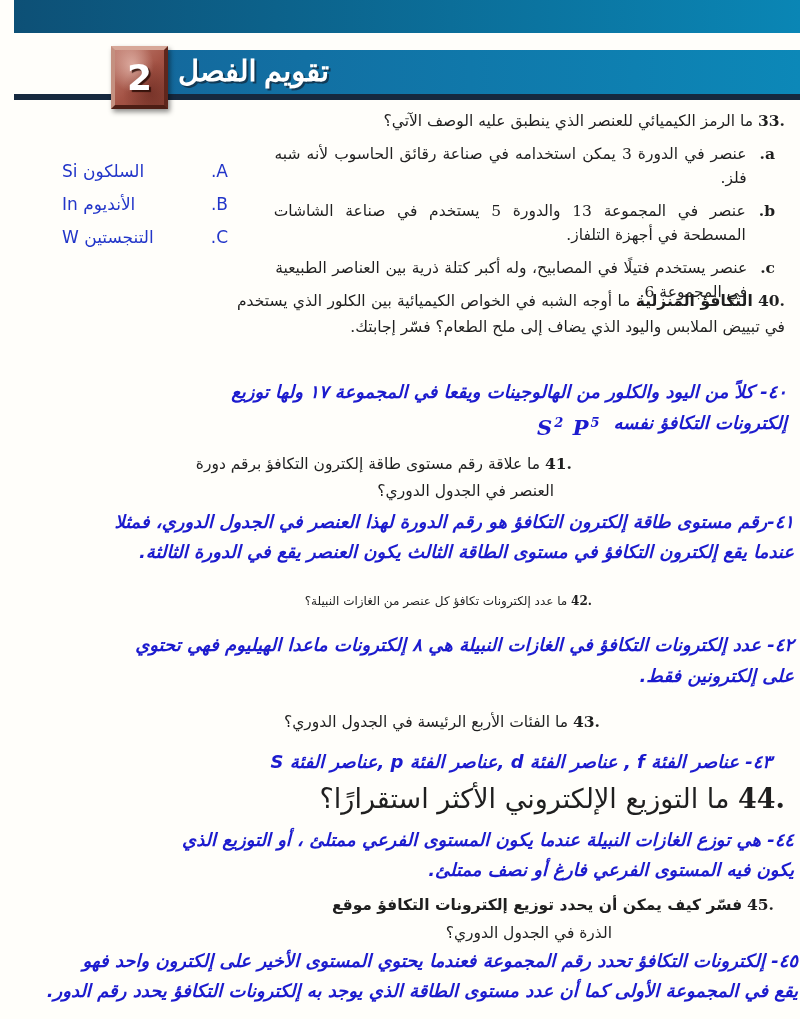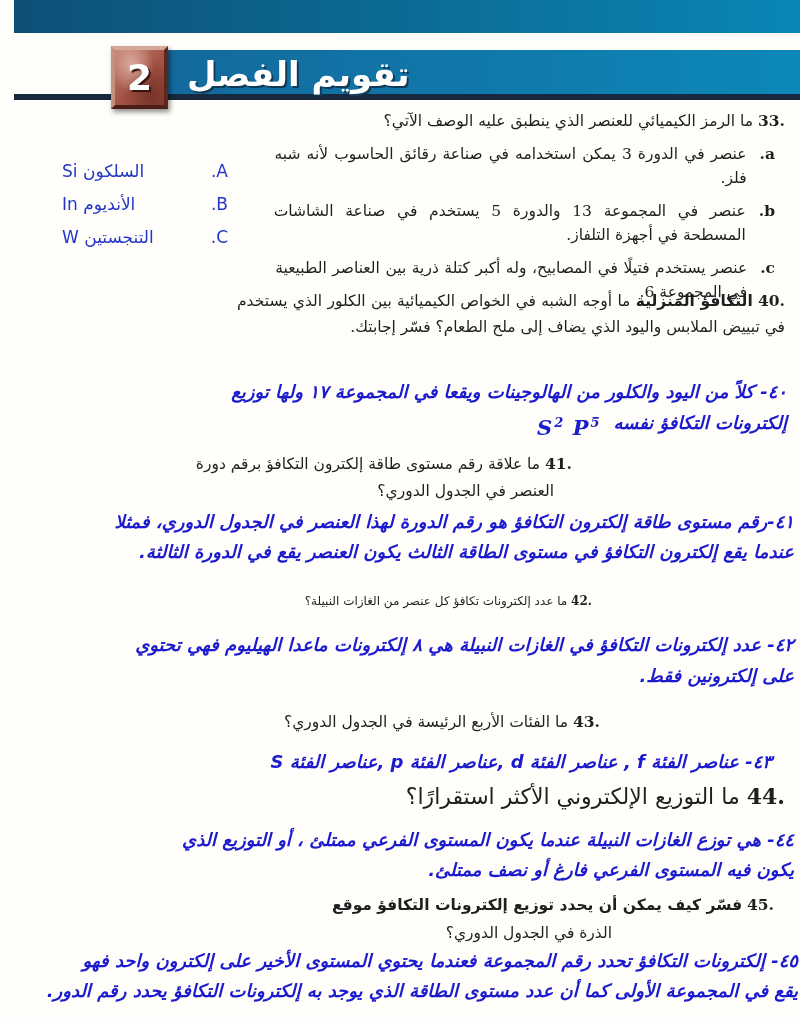--- a/index.html
+++ b/index.html
@@ -19,24 +19,24 @@
   }
   .banner{
     position:absolute;top:50px;left:140px;right:0;height:46px;
     background:linear-gradient(to right,#14689c,#0c88b8);
   }
   .banner-underline{
     position:absolute;top:94px;left:14px;right:0;height:6px;
     background:#16293f;
   }
   .page-title{
-    position:absolute;top:54px;left:187px;
-    font-size:34px;font-weight:700;color:#ffffff;
+    position:absolute;top:54px;left:178px;
+    font-size:29px;font-weight:700;color:#ffffff;
     text-shadow:2px 2px 0 #123a56;
-    direction:rtl;white-space:nowrap;
+    direction:rtl;white-space:nowrap;font-family:Liberation Serif, serif;
   }
   .badge{
     position:absolute;left:111px;top:46px;width:49px;height:55px;
     background:
       radial-gradient(ellipse at 35% 28%,rgba(255,225,215,0.55),transparent 48%),
       radial-gradient(ellipse at 72% 78%,rgba(60,10,5,0.35),transparent 55%),
       linear-gradient(135deg,#c28174,#a35244 55%,#8e4437);
     border:4px solid;
     border-color:#d7a899 #5f261c #4d1e15 #c49080;
     box-shadow:2px 3px 5px rgba(0,0,0,0.45);
@@ -66,21 +66,21 @@
   .opt-row{display:flex;justify-content:space-between;align-items:baseline;}
   .opt-label{flex:0 0 auto;}
   .q40{
     position:absolute;top:288px;right:15px;width:548px;
     font-size:15.5px;line-height:26px;text-align:justify;
   }
   .q41{position:absolute;top:450px;right:228px;font-size:15.5px;line-height:27px;}
   .q41 .l2{margin-right:18px;}
   .q42{position:absolute;top:594px;right:208px;font-size:12px;}
   .q43{position:absolute;top:712px;right:200px;font-size:15.5px;}
-  .q44{position:absolute;top:783px;right:15px;font-size:22px;}
+  .q44{position:absolute;top:783px;right:15px;font-size:27px;}
   .q45{position:absolute;top:891px;right:26px;font-size:15.5px;line-height:28px;}
   .q45 .l2{margin-right:162px;}
   
   .ans{
     position:absolute;
     color:#1c1bce;font-weight:700;font-style:italic;
     font-size:18px;line-height:30px;text-align:right;
   }
   .ans .line{white-space:nowrap;}
   .a40{top:377px;right:13px;}

